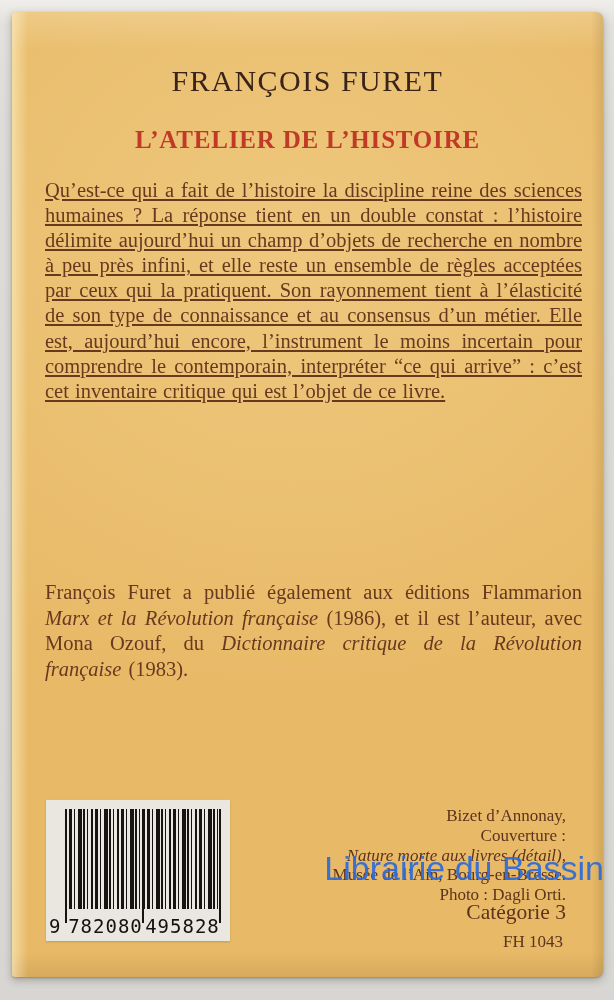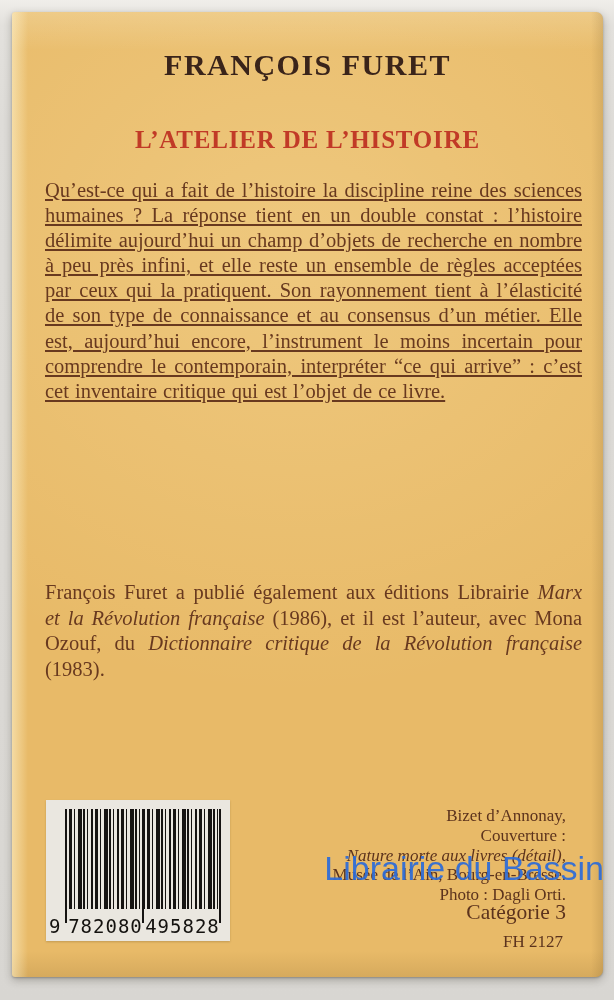--- a/index.html
+++ b/index.html
@@ -32,23 +32,23 @@
       radial-gradient(130% 70% at 48% 25%, rgba(255,236,182,.28), rgba(255,236,182,0) 65%),
       linear-gradient(90deg, rgba(255,246,212,.55) 0, rgba(255,246,212,0) 16px),
       linear-gradient(270deg, rgba(122,92,42,.20) 0, rgba(122,92,42,0) 12px),
       linear-gradient(180deg, rgba(255,250,232,.22) 0, rgba(255,250,232,0) 38px),
       linear-gradient(0deg, rgba(120,85,35,.16) 0, rgba(120,85,35,0) 26px),
       var(--cover-base);
     border-radius:3px 7px 7px 3px;
     box-shadow:0 3px 9px rgba(40,35,25,.30), 0 1px 2px rgba(40,35,25,.25);
   }
   .author{
-    position:absolute;left:0;top:36px;width:100%;
+    position:absolute;left:0;top:52px;width:100%;
     text-align:center;font-size:30px;letter-spacing:1.5px;
-    color:var(--author-ink);font-weight:700;
+    color:var(--author-ink);font-weight:400;
   }
   .title{
     position:absolute;left:0;top:114px;width:100%;
     text-align:center;font-size:25px;letter-spacing:.8px;
     color:var(--title-red);font-weight:700;
   }
   .blurb{
     position:absolute;left:33px;top:166px;width:537px;
     font-size:20.5px;line-height:25.1px;
     color:var(--body-ink);
@@ -125,34 +125,34 @@
 
   <div class="author">FRANÇOIS FURET</div>
 
   <div class="title">L’ATELIER DE L’HISTOIRE</div>
 
   <div class="blurb">
     <p>Qu’est-ce qui a fait de l’histoire la discipline reine des sciences humaines ? La réponse tient en un double constat : l’histoire délimite aujourd’hui un champ d’objets de recherche en nombre à peu près infini, et elle reste un ensemble de règles acceptées par ceux qui la pratiquent. Son rayonnement tient à l’élasticité de son type de connaissance et au consensus d’un métier. Elle est, aujourd’hui encore, l’instrument le moins incertain pour comprendre le contemporain, interpréter “ce qui arrive” : c’est cet inventaire critique qui est l’objet de ce livre.</p>
   </div>
 
   <div class="bio">
-    <span>François Furet a publié également aux éditions Librairie </span><span class="it">Marx et la Révolution française</span><span> (1986), et il est l’auteur, avec Mona Ozouf, du </span><span class="it">Dictionnaire critique de la Révolution française</span><span> (1983).</span>
+    <span>François Furet a publié également aux éditions Flammarion </span><span class="it">Marx et la Révolution française</span><span> (1986), et il est l’auteur, avec Mona Ozouf, du </span><span class="it">Dictionnaire critique de la Révolution française</span><span> (1983).</span>
   </div>
 
   <div class="credits">
     <div>Bizet d’Annonay,</div>
     <div>Couverture :</div>
     <div class="it">Nature morte aux livres (détail),</div>
     <div>Musée de l’Ain, Bourg-en-Bresse.</div>
     <div>Photo : Dagli Orti.</div>
   </div>
 
   <div class="category">Catégorie 3</div>
 
-  <div class="stock-code">FH 2127</div>
+  <div class="stock-code">FH 1043</div>
 
   <div class="barcode">
     <div class="bars"></div>
     <div class="guard g-left"></div>
     <div class="guard g-center"></div>
     <div class="guard g-right"></div>
     <div class="digits">
       <span class="d-lead">9</span>
       <span class="d-group">782080</span>
       <span class="d-group">495828</span>

